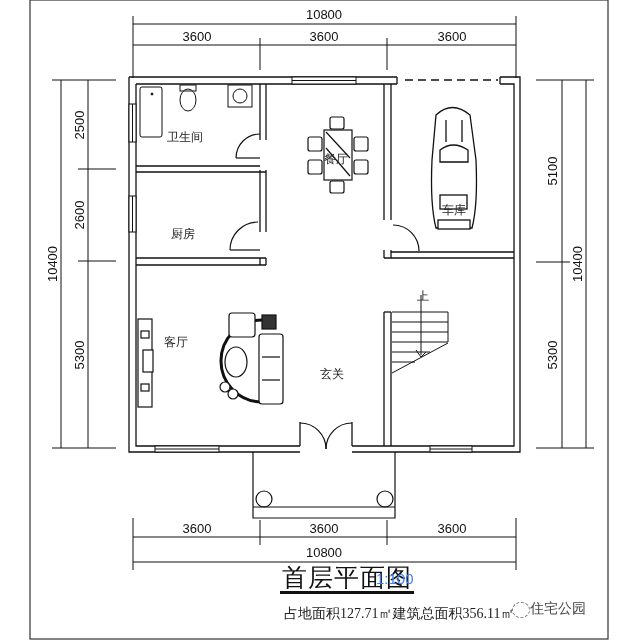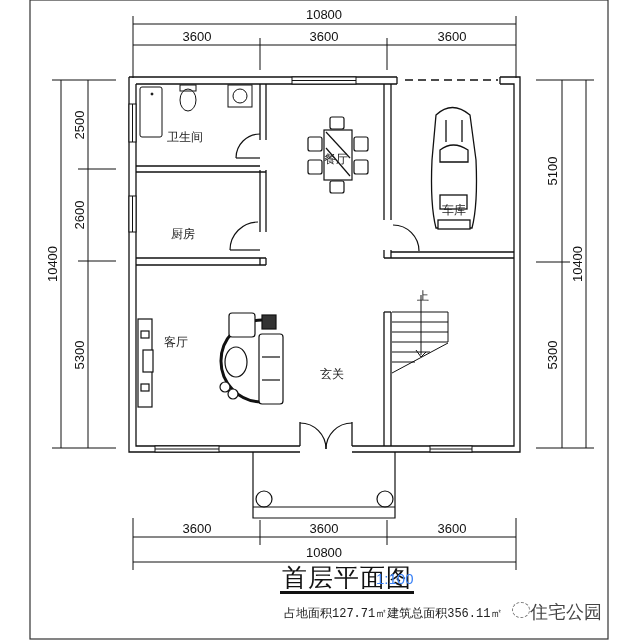--- a/index.html
+++ b/index.html
@@ -3,22 +3,22 @@
 <meta charset="utf-8">
 <style>
   html, body { margin:0; padding:0; background:#ffffff; }
   body { width:640px; height:640px; position:relative; overflow:hidden; font-family:"DejaVu Sans", sans-serif; }
   #plan { position:absolute; left:0; top:0; width:640px; height:640px; }
   .txt { font-family:"Liberation Sans", "DejaVu Sans", sans-serif; fill:#111; }
   .dim { font-size:13px; }
   .room { font-size:12px; font-family:"DejaVu Serif", serif; fill:#222; }
   .title { position:absolute; left:280px; top:566px; font-size:25px; font-family:"DejaVu Serif", serif; color:#111; border-bottom:3px solid #111; padding:0 2px 1px 2px; line-height:24px; letter-spacing:1px; }
   .scale { position:absolute; left:376px; top:570px; font-size:15px; font-family:"Liberation Sans", sans-serif; color:#3b82f6; }
-  .area { position:absolute; left:284px; top:605px; font-size:12px; font-family:Liberation Mono, monospace; color:#222; white-space:nowrap; }
-  .wm { position:absolute; left:530px; top:600px; font-size:18px; font-family:"DejaVu Sans", sans-serif; color:#444; white-space:nowrap; }
+  .area { position:absolute; left:284px; top:605px; font-size:14px; font-family:Liberation Serif, serif; color:#222; white-space:nowrap; }
+  .wm { position:absolute; left:530px; top:600px; font-size:14px; font-family:"DejaVu Sans", sans-serif; color:#444; white-space:nowrap; }
   .wm-icon { position:absolute; left:512px; top:602px; width:16px; height:14px; border:1px dashed #777; border-radius:50%; }
 </style>
 </head>
 <body>
 
 <svg id="plan" viewBox="0 0 640 640" xmlns="http://www.w3.org/2000/svg">
 
   <rect x="30" y="0" width="578" height="639" fill="none" stroke="#333" stroke-width="1.2"></rect>
 
   <g stroke="#111" stroke-width="1" fill="none">

